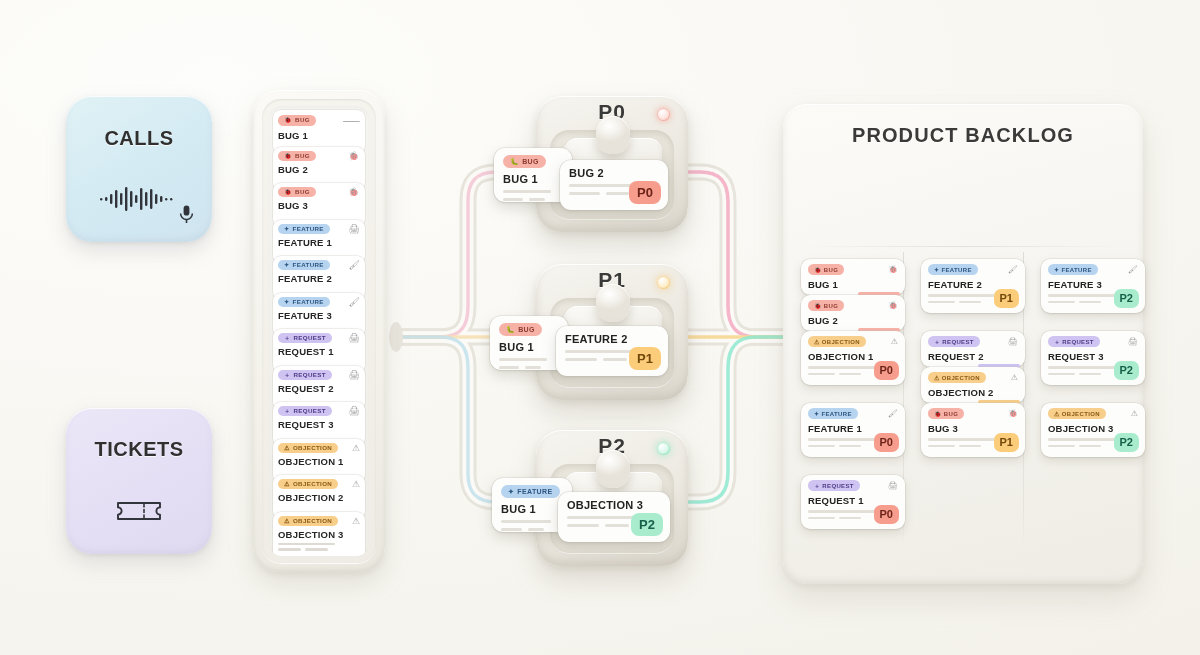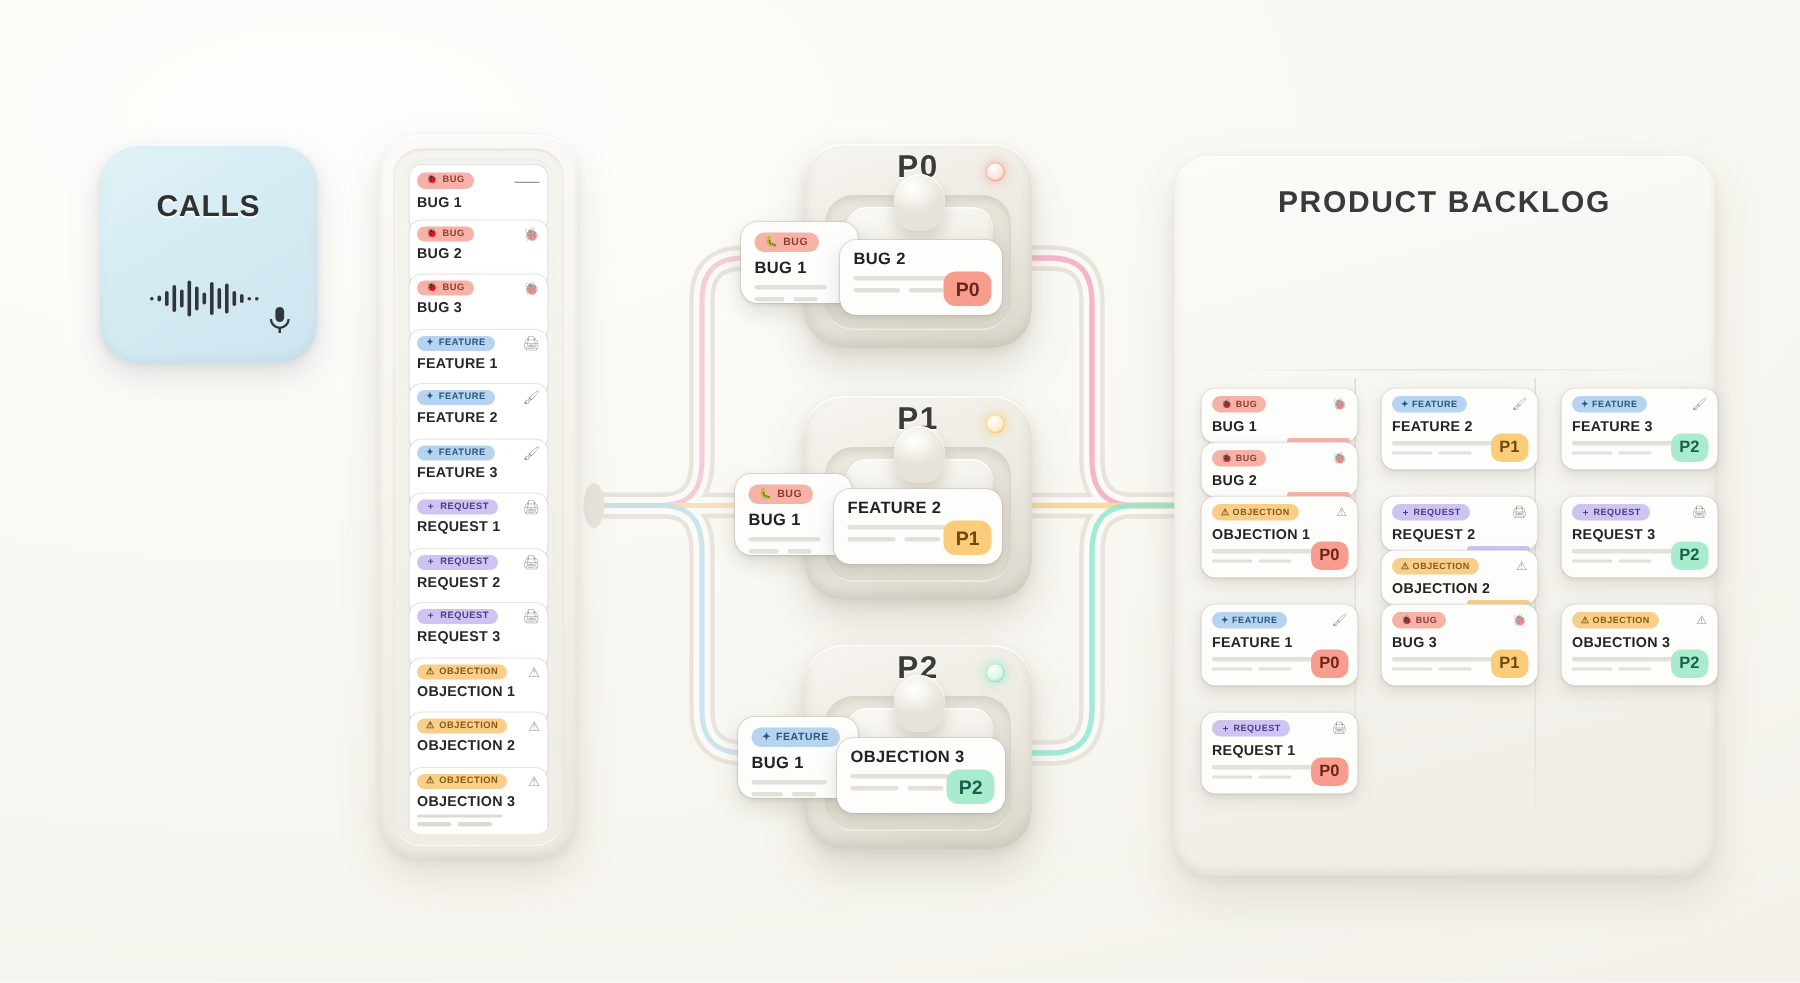--- a/index.html
+++ b/index.html
@@ -259,20 +259,29 @@
     </div>
     <div class="mic">
       <svg width="15" height="19" viewBox="0 0 15 19">
         <rect x="4.6" y="0.6" width="5.8" height="10" rx="2.9" fill="#31343a"></rect>
         <path d="M1.6 8.6a5.9 5.9 0 0 0 11.8 0" fill="none" stroke="#31343a" stroke-width="1.5"></path>
         <rect x="6.7" y="14" width="1.6" height="4" fill="#31343a"></rect>
       </svg>
     </div>
   </div>
 
+  <div class="abs src src-tickets" style="left:66px;top:262px;">
+    <div class="lbl">TICKETS</div>
+    <div class="gfx">
+      <svg width="46" height="28" viewBox="0 0 46 28">
+        <path d="M2 6h42v4.4a3.6 3.6 0 0 0 0 7.2V22H2v-4.4a3.6 3.6 0 0 0 0-7.2V6z" fill="none" stroke="#31343a" stroke-width="1.9" stroke-linejoin="round"></path>
+        <path d="M28 7v3M28 12.5v3M28 18v3" stroke="#31343a" stroke-width="1.6" stroke-linecap="round"></path>
+      </svg>
+    </div>
+  </div>
 
   <div class="abs intake-outer" style="left:253px;top:90px;">
     <div class="intake-mid">
       <div class="intake-in" id="intake-list">
           <div class="mini" style="top: 4px; height: 44px; z-index: 1;">
             <div class="mini-row">
               <span class="pill pill-bug">
                 <span>🐞</span>
                 <span>BUG</span>
               </span>

